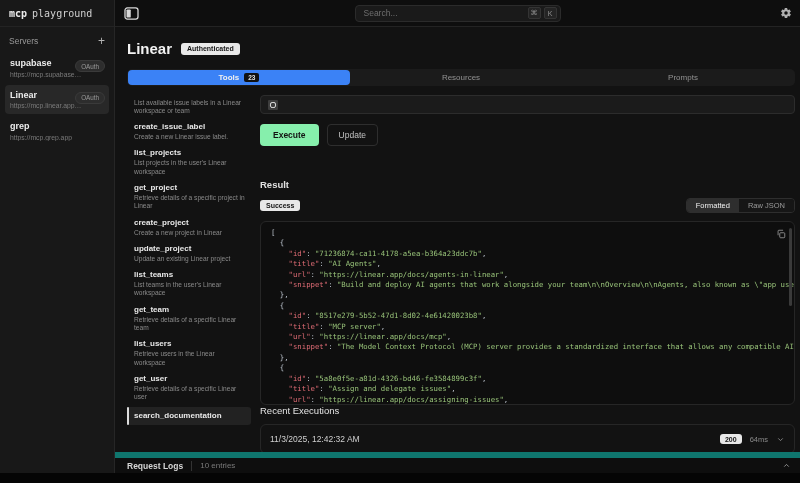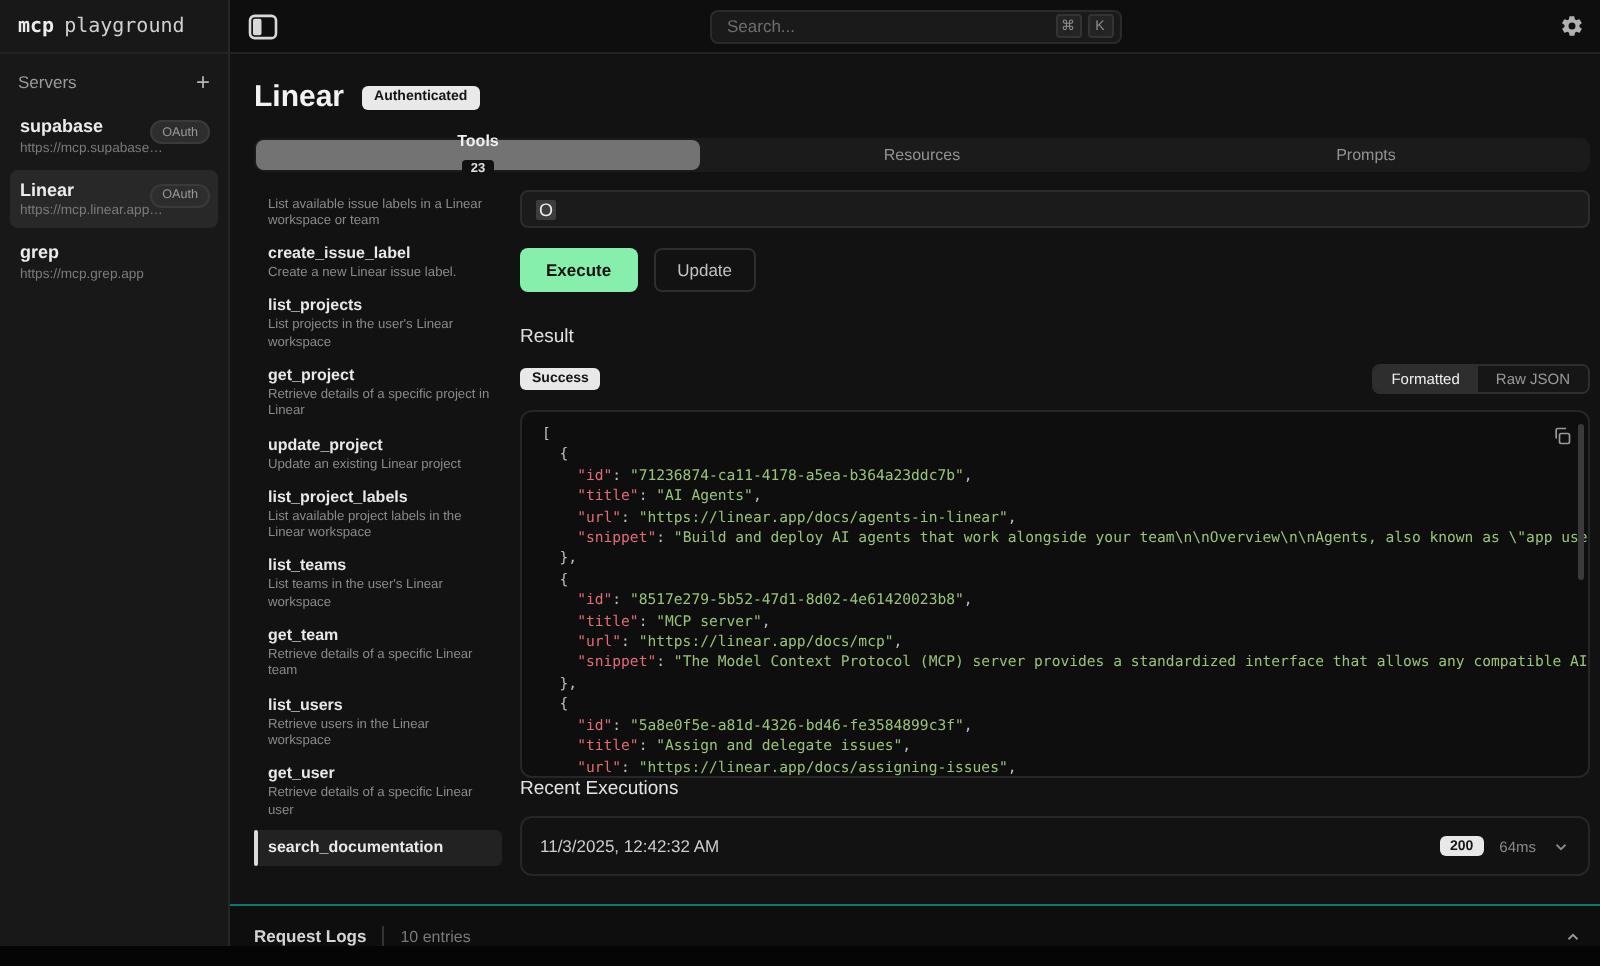--- a/index.html
+++ b/index.html
@@ -29,40 +29,40 @@
   .kbd { min-width:13px; height:12px; background:#242424; border:1px solid #343434; border-radius:2px; color:#909090; font-size:7px; display:flex; align-items:center; justify-content:center; margin-left:3px; padding:0 2px; }
   .gear-btn { position:absolute; right:8px; top:50%; transform:translateY(-50%); color:#b0b0b0; background:none; border:none; padding:0; display:flex; }
 
   
   .main { position:absolute; left:115px; top:27px; right:0; bottom:21px; background:#121212; overflow:hidden; }
   .page-header { display:flex; align-items:center; gap:9px; margin:13px 0 0 12px; }
   .page-title { font-size:15px; font-weight:bold; color:#f2f2f2; }
   .auth-badge { background:#e9e9e9; color:#141414; font-size:7px; font-weight:bold; border-radius:3px; padding:2.5px 6px; }
   .tabbar { height:17px; background:#1b1b1b; border-radius:5px; margin:12px 5px 0 12px; padding:1px; display:flex; }
   .tab { flex:1; display:flex; align-items:center; justify-content:center; gap:5px; background:none; border:none; color:#929292; font-size:8px; border-radius:4px; padding:0; cursor:pointer; font-family:"Liberation Sans", sans-serif; }
-  .tab.active { background:#737373; color:#f0f0f0; font-weight:bold;flex-direction:column; }
+  .tab.active { background:#3b82f6; color:#f0f0f0; font-weight:bold; }
   .tab-count { background:#111111; color:#e0e0e0; font-size:6.5px; border-radius:2px; padding:1px 4px; font-weight:bold; }
   .tab-count:empty { display:none; }
 
   .content { display:flex; margin:9px 5px 0 12px; gap:9px; height:360px; }
   .tools-panel { width:124px; overflow:hidden; flex:none; }
   .tool-item { position:relative; padding:2px 6px 3px 7px; margin-bottom:2px; border-radius:3px; }
   .tool-item.selected { background:#222222; padding-top:4px; padding-bottom:5px; }
   .tool-item.selected::before { content:""; position:absolute; left:0; top:0; bottom:0; width:2px; background:#dcdcdc; border-radius:2px; }
   .tool-name { font-size:8px; line-height:9.5px; font-weight:bold; color:#e8e8e8; }
   .tool-name:empty { display:none; }
   .tool-desc { font-size:6.6px; line-height:8.3px; color:#8a8a8a; margin-top:1.5px; }
 
   .exec-panel { flex:1; min-width:0; display:flex; flex-direction:column; }
   .param-input { height:19px; background:#1b1b1b; border:1px solid #2c2c2c; border-radius:4px; display:flex; align-items:center; padding:0 7px; font-size:9px; color:#eee; cursor:text; }
   .param-char { background:#3d3d3d; padding:0 1.5px; border-radius:1px; }
   .btn-row { display:flex; gap:8px; margin-top:10px; }
   .execute-btn { background:#86efac; color:#121212; font-size:8.5px; font-weight:bold; border:none; border-radius:4px; padding:5px 13px; cursor:pointer; font-family:"Liberation Sans", sans-serif; }
   .reset-btn { background:transparent; color:#c2c2c2; font-size:8.5px; border:1px solid #2e2e2e; border-radius:4px; padding:5px 11px; cursor:pointer; font-family:"Liberation Sans", sans-serif; }
-  .result-heading { margin-top:17px; font-size:9.5px; color:#e0e0e0; font-weight:normal; }
+  .result-heading { margin-top:33px; font-size:9.5px; color:#e0e0e0; font-weight:bold; }
   .result-meta { display:flex; align-items:center; justify-content:space-between; margin-top:8px; }
   .success-badge { background:#e8e8e8; color:#141414; font-size:7px; font-weight:bold; border-radius:3px; padding:2px 6px; }
   .view-toggle { display:flex; border:1px solid #2e2e2e; border-radius:4px; overflow:hidden; }
   .view-btn { font-size:7.5px; padding:2px 9px; background:#161616; color:#9a9a9a; border:none; cursor:pointer; font-family:"Liberation Sans", sans-serif;text-align:right; }
   .view-btn.active { background:#2e2e2e; color:#f0f0f0; }
 
   .code-block { position:relative; margin-top:8px; height:184px; background:#0e0e0e; border:1px solid #262626; border-radius:6px; padding:6px 14px 6px 10px; overflow:hidden; font-family:"DejaVu Sans Mono", monospace; }
   .cl { white-space:pre; font-size:7.3px; line-height:10.4px; }
   .tok-k { color:#e06c75; }
   .tok-s { color:#98c379; }
@@ -72,21 +72,21 @@
 
   .recent-heading { margin-top:0; font-size:9.5px; font-weight:normal; color:#e3e3e3; }
   .exec-row { margin-top:8px; border:1px solid #262626; border-radius:6px; height:30px; display:flex; align-items:center; justify-content:space-between; padding:0 9px; cursor:pointer; }
   .exec-ts { font-size:8.5px; color:#cfcfcf; }
   .exec-right { display:flex; align-items:center; gap:8px; }
   .status-badge { background:#e8e8e8; color:#141414; font-size:7px; font-weight:bold; border-radius:3px; padding:1.5px 5px; }
   .exec-duration { font-size:7.5px; color:#8a8a8a; }
   .chev { display:flex; color:#8a8a8a; }
 
   
-  .footer { position:absolute; left:115px; right:0; bottom:0; height:21px; background:#0e0e0e; border-top:1px solid #0f766e; display:flex; align-items:flex-end; padding:0 9px 0 12px; gap:8px; }
+  .footer { position:absolute; left:115px; right:0; bottom:0; height:21px; background:#0e0e0e; border-top:6px solid #0f766e; display:flex; align-items:center; padding:0 9px 0 12px; gap:8px; }
   .footer-label { font-size:8.5px; color:#d5d5d5; font-weight:bold; }
   .footer-sep { width:1px; height:10px; background:#333; }
   .footer-entries { font-size:8px; color:#7a7a7a; }
   .footer-chevron { margin-left:auto; color:#999; background:none; border:none; padding:0; display:flex; cursor:pointer; }
 </style>
 </head>
 <body>
 
 <div class="app">
 
@@ -177,30 +177,30 @@
   <div class="tool-item">
     <div class="tool-name">list_projects</div>
     <div class="tool-desc">List projects in the user's Linear workspace</div>
   </div>
 
   <div class="tool-item">
     <div class="tool-name">get_project</div>
     <div class="tool-desc">Retrieve details of a specific project in Linear</div>
   </div>
 
+  <div class="tool-item">
+    <div class="tool-name">create_project</div>
+    <div class="tool-desc">Create a new project in Linear</div>
+  </div>
 
   <div class="tool-item">
     <div class="tool-name">update_project</div>
     <div class="tool-desc">Update an existing Linear project</div>
   </div>
 
-  <div class="tool-item">
-    <div class="tool-name">list_project_labels</div>
-    <div class="tool-desc">List available project labels in the Linear workspace</div>
-  </div>
 
   <div class="tool-item">
     <div class="tool-name">list_teams</div>
     <div class="tool-desc">List teams in the user's Linear workspace</div>
   </div>
 
   <div class="tool-item">
     <div class="tool-name">get_team</div>
     <div class="tool-desc">Retrieve details of a specific Linear team</div>
   </div>

